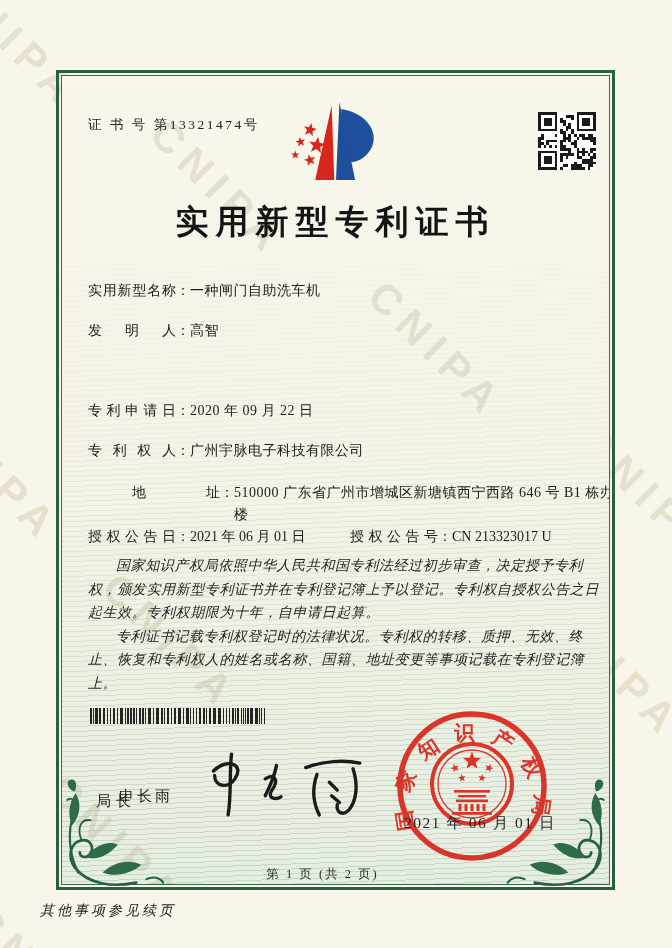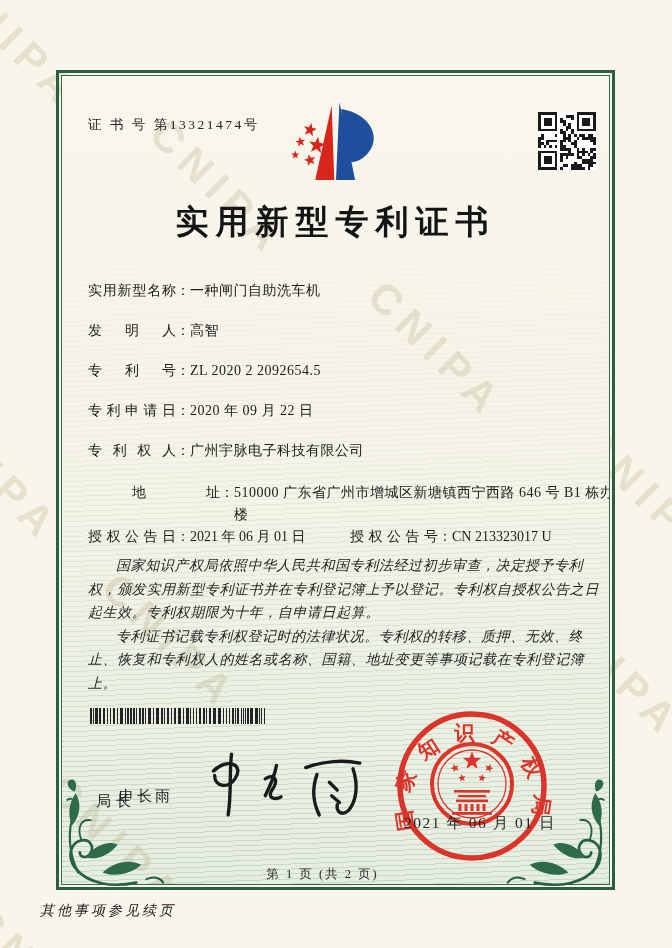--- a/index.html
+++ b/index.html
@@ -218,23 +218,20 @@
         </svg>
 
       <div class="title">实用新型专利证书</div>
 
       <div class="field-row" style="top:204px;">
         <span class="flabel">实用新型名称</span><span class="fcolon">：</span><span class="fvalue">一种闸门自助洗车机</span>
       </div>
       <div class="field-row" style="top:244px;">
         <span class="flabel">发明人</span><span class="fcolon">：</span><span class="fvalue">高智</span>
       </div>
-      <div class="field-row" style="top:284px;">
-        <span class="flabel">专利号</span><span class="fcolon">：</span><span class="fvalue">ZL 2020 2 2092654.5</span>
-      </div>
       <div class="field-row" style="top:324px;">
         <span class="flabel">专利申请日</span><span class="fcolon">：</span><span class="fvalue">2020 年 09 月 22 日</span>
       </div>
       <div class="field-row" style="top:364px;">
         <span class="flabel">专利权人</span><span class="fcolon">：</span><span class="fvalue">广州宇脉电子科技有限公司</span>
       </div>
       <div class="field-row" style="top:406px;margin-left:44px;">
         <span class="flabel">地址</span><span class="fcolon">：</span><span class="fvalue">510000 广东省广州市增城区新塘镇西宁西路 646 号 B1 栋办公楼</span>
       </div>
       <div class="field-row" style="top:450px;">

